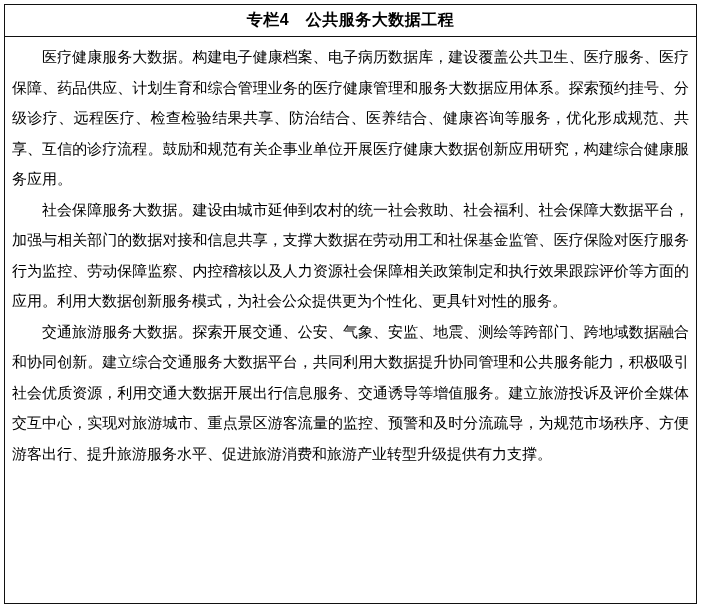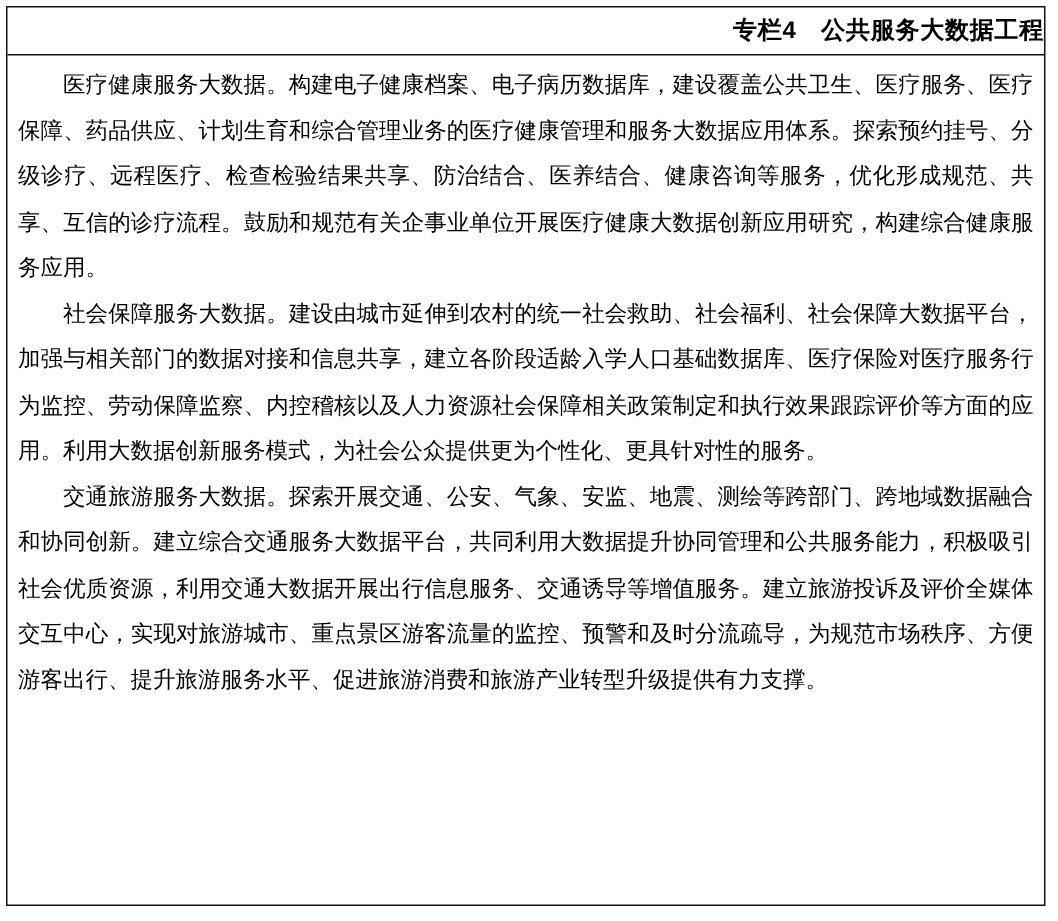--- a/index.html
+++ b/index.html
@@ -22,21 +22,21 @@
     height: 600px;
     border: 1px solid #111111;
     background: #ffffff;
     box-sizing: border-box;
   }
   .panel-title-row {
     height: 32px;
     border-bottom: 1px solid #111111;
     display: flex;
     align-items: center;
-    justify-content: flex-end;
+    justify-content: center;
     box-sizing: border-box;
   }
   .panel-title {
     font-size: 16px;
     font-weight: bold;
     letter-spacing: 0.5px;
     white-space: pre;
   }
   .panel-body {
     padding: 5px 7px 0 7px;
@@ -52,16 +52,16 @@
 </style>
 </head>
 <body>
 
 <div class="panel">
   <div class="panel-title-row">
     <span class="panel-title">专栏4　公共服务大数据工程</span>
   </div>
   <div class="panel-body">
     <p>医疗健康服务大数据。构建电子健康档案、电子病历数据库，建设覆盖公共卫生、医疗服务、医疗保障、药品供应、计划生育和综合管理业务的医疗健康管理和服务大数据应用体系。探索预约挂号、分级诊疗、远程医疗、检查检验结果共享、防治结合、医养结合、健康咨询等服务，优化形成规范、共享、互信的诊疗流程。鼓励和规范有关企事业单位开展医疗健康大数据创新应用研究，构建综合健康服务应用。</p>
-    <p>社会保障服务大数据。建设由城市延伸到农村的统一社会救助、社会福利、社会保障大数据平台，加强与相关部门的数据对接和信息共享，建立各阶段适龄入学人口基础数据库、医疗保险对医疗服务行为监控、劳动保障监察、内控稽核以及人力资源社会保障相关政策制定和执行效果跟踪评价等方面的应用。利用大数据创新服务模式，为社会公众提供更为个性化、更具针对性的服务。</p>
+    <p>社会保障服务大数据。建设由城市延伸到农村的统一社会救助、社会福利、社会保障大数据平台，加强与相关部门的数据对接和信息共享，支撑大数据在劳动用工和社保基金监管、医疗保险对医疗服务行为监控、劳动保障监察、内控稽核以及人力资源社会保障相关政策制定和执行效果跟踪评价等方面的应用。利用大数据创新服务模式，为社会公众提供更为个性化、更具针对性的服务。</p>
     <p>交通旅游服务大数据。探索开展交通、公安、气象、安监、地震、测绘等跨部门、跨地域数据融合和协同创新。建立综合交通服务大数据平台，共同利用大数据提升协同管理和公共服务能力，积极吸引社会优质资源，利用交通大数据开展出行信息服务、交通诱导等增值服务。建立旅游投诉及评价全媒体交互中心，实现对旅游城市、重点景区游客流量的监控、预警和及时分流疏导，为规范市场秩序、方便游客出行、提升旅游服务水平、促进旅游消费和旅游产业转型升级提供有力支撑。</p>
   </div>
 </div>
 
 </body></html>

